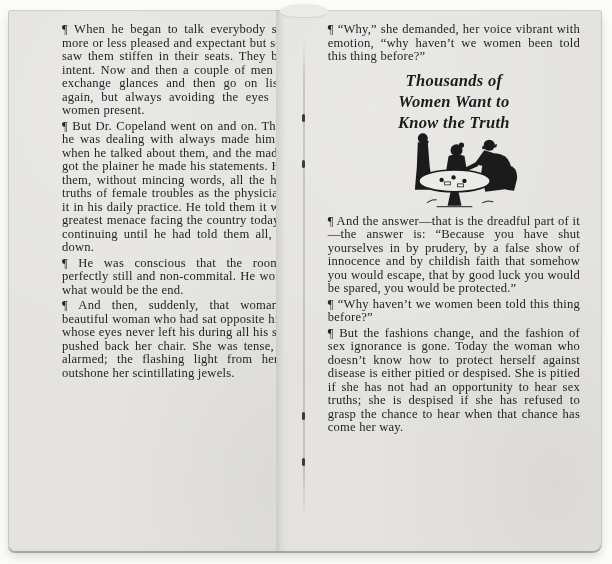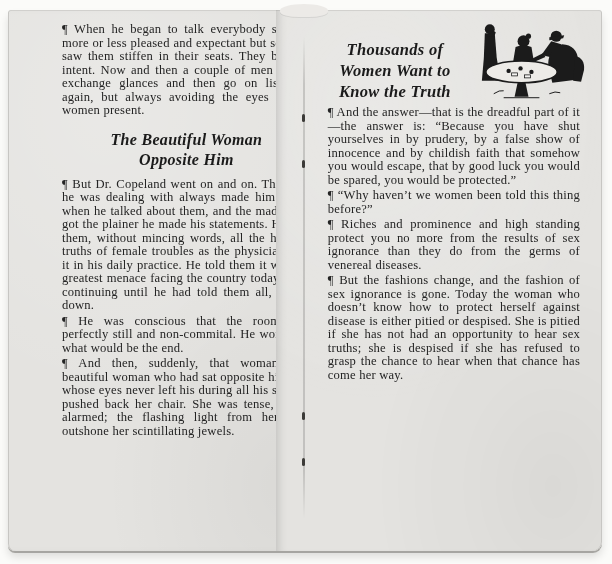--- a/index.html
+++ b/index.html
@@ -40,21 +40,21 @@
     font-size:12.6px;line-height:13.5px;letter-spacing:.2px;
     text-align:justify;color:#242424;
     hyphens:auto;-webkit-hyphens:auto;
   }
   .section-heading{
     margin:12px 0 8px;
     font-size:16px;line-height:20px;
     font-style:italic;font-weight:bold;color:#1b1b1b;
     text-align:center;white-space:pre-line;letter-spacing:.3px;
   }
-  .heading-row{display:flex;align-items:flex-end;margin:1px 0 4px;}
+  .heading-row{display:flex;align-items:center;margin:1px 0 4px;flex-direction:column;}
   .heading-row .section-heading{flex:1;margin:4px 0 0;font-size:16.5px;line-height:21px;}
   .illustration{width:124px;height:82px;flex:0 0 auto;margin:-4px -8px 0 2px;}
 
   .spine-line{
     position:absolute;left:calc(49.8% - 1px);top:26px;bottom:32px;width:2px;
     background:linear-gradient(to bottom, rgba(0,0,0,0), rgba(0,0,0,.15) 10%, rgba(0,0,0,.15) 90%, rgba(0,0,0,0));
   }
   .staple{
     position:absolute;left:calc(49.8% - 1.5px);width:3px;height:8px;
     background:#3c3b38;border-radius:1.5px;
@@ -67,30 +67,29 @@
   }
 </style>
 </head>
 <body>
 
 <div class="spread">
 
   <div class="page left">
     <div class="page-content">
       <p class="para">¶ When he began to talk everybody seemed more or less pleased and expectant but soon he saw them stiffen in their seats.  They became intent. Now and then a couple of men would exchange glances and then go on listening again, but always avoiding the eyes of the women present.</p>
-      <h2 class="section-heading">The Beautiful Woman
-Opposite Him</h2>
       <p class="para">¶ But Dr. Copeland went on and on. The facts he was dealing with always made him angry when he talked about them, and the madder he got the plainer he made his statements.  He told them, without mincing words, all the hideous truths of female troubles as the physician sees it in his daily practice.  He told them it was the greatest menace facing the country today.  And, continuing until he had told them all, he sat down.</p>
       <p class="para">¶ He was conscious that the room was perfectly still and non-commital.  He wondered what would be the end.</p>
       <p class="para">¶ And then, suddenly, that woman—that beautiful woman who had sat opposite him and whose eyes never left his during all his speech, pushed back her chair.  She was tense, eager, alarmed; the flashing light from her eyes outshone her scintillating jewels.</p>
     </div>
   </div>
 
   <div class="page right">
     <div class="page-content">
+      <p class="para">¶ “Why,” she demanded, her voice vibrant with emotion, “why haven’t we women been told this thing before?”</p>
 
       <div class="heading-row">
         <h2 class="section-heading">Thousands of
 Women Want to
 Know the Truth</h2>
         <svg class="illustration" viewBox="0 0 125 82" xmlns="http://www.w3.org/2000/svg" aria-hidden="true">
           <g fill="#1b1b1b" stroke="none">
 
             <circle cx="26" cy="9" r="5"></circle>
             <path d="M21,13 L31,13 L33,38 L20,38 Z"></path>
@@ -122,21 +121,20 @@
           <g stroke="#1b1b1b" stroke-width="1" fill="none">
             <path d="M40,78 L76,78"></path>
             <path d="M30,74 Q36,70 40,71"></path>
             <path d="M86,74 Q92,71 97,73"></path>
           </g>
         </svg>
       </div>
 
       <p class="para">¶ And the answer—that is the dreadful part of it—the answer is: “Because you have shut yourselves in by prudery, by a false show of innocence and by childish faith that somehow you would escape, that by good luck you would be spared, you would be protected.”</p>
       <p class="para">¶ “Why haven’t we women been told this thing before?”</p>
-      <p class="para">¶ Riches and prominence and high standing protect you no more from the results of sex ignorance than they do from the germs of venereal diseases.</p>
       <p class="para">¶ But the fashions change, and the fashion of sex ignorance is gone.  Today the woman who doesn’t know how to protect herself against disease is either pitied or despised.  She is pitied if she has not had an opportunity to hear sex truths; she is despised if she has refused to grasp the chance to hear when that chance has come her way.</p>
     </div>
   </div>
 
   <div class="spine-hump"></div>
   <div class="spine-line"></div>
   <div class="staple s1"></div>
   <div class="staple s2"></div>
   <div class="staple s3"></div>
   <div class="staple s4"></div>

